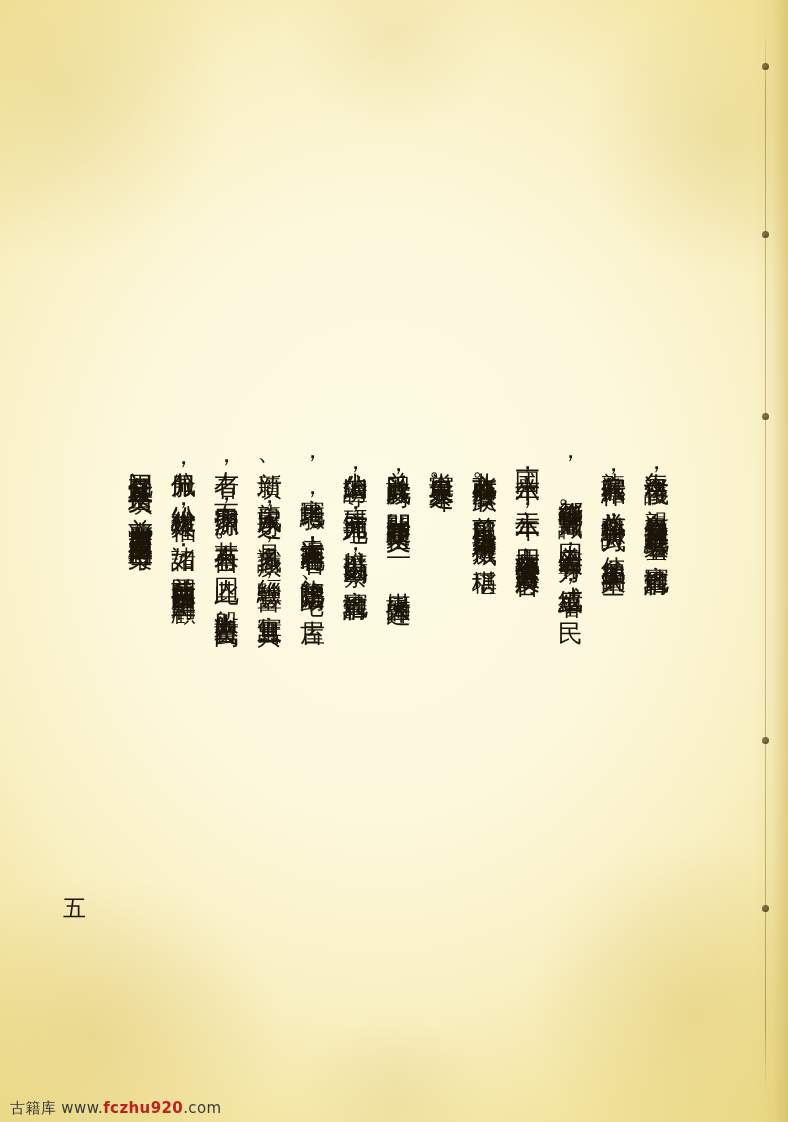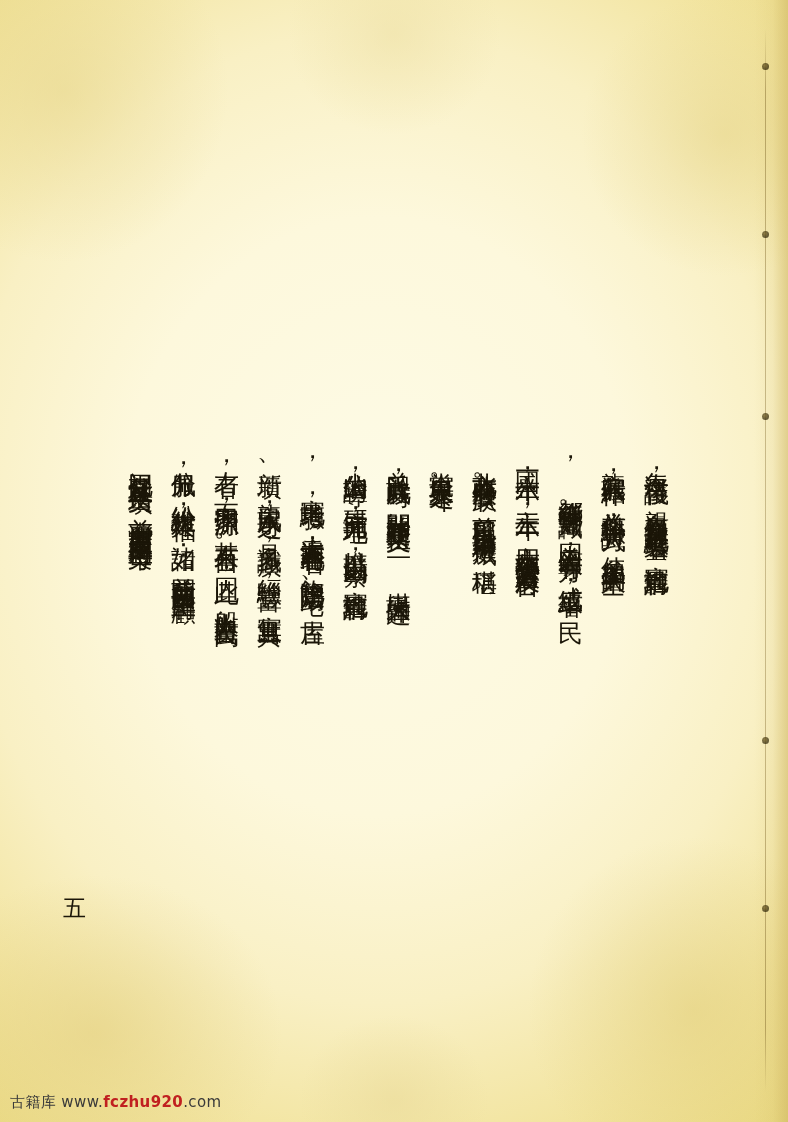--- a/index.html
+++ b/index.html
@@ -99,21 +99,21 @@
     font-family: "DejaVu Serif", "Liberation Serif", serif;
     font-size: 23px;
     color: #1b1608;
     writing-mode: vertical-rl;
     text-orientation: upright;
   }
 
   .watermark {
     position: absolute;
     left: 10px;
-    bottom: 10px;
+    bottom: 4px;
     font-family: "DejaVu Sans", sans-serif;
     font-size: 15px;
     letter-spacing: 0.4px;
     white-space: nowrap;
   }
   .watermark .wm-cn { color: #3a3a3a; }
   .watermark .wm-url { color: #3a3a3a; }
   .watermark .wm-hl { color: #c02020; font-weight: bold; }
 </style>
 </head>

